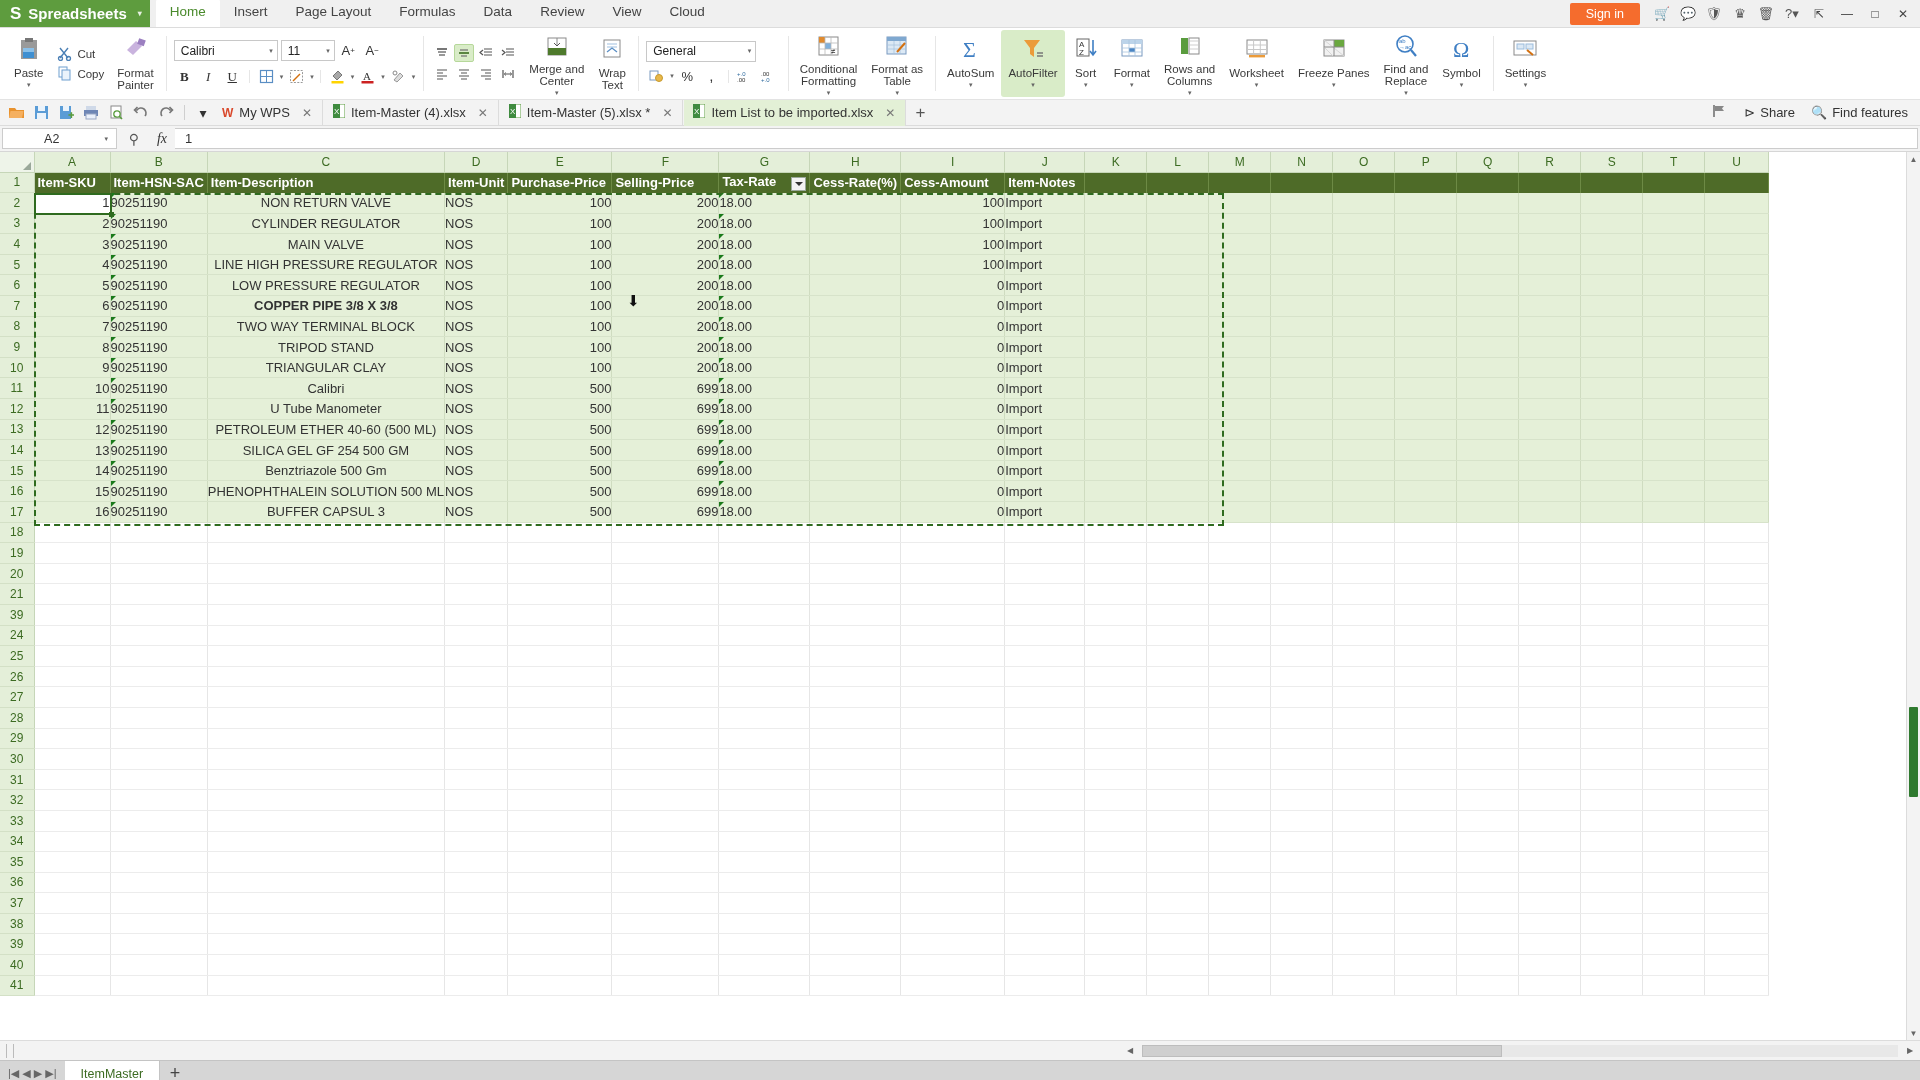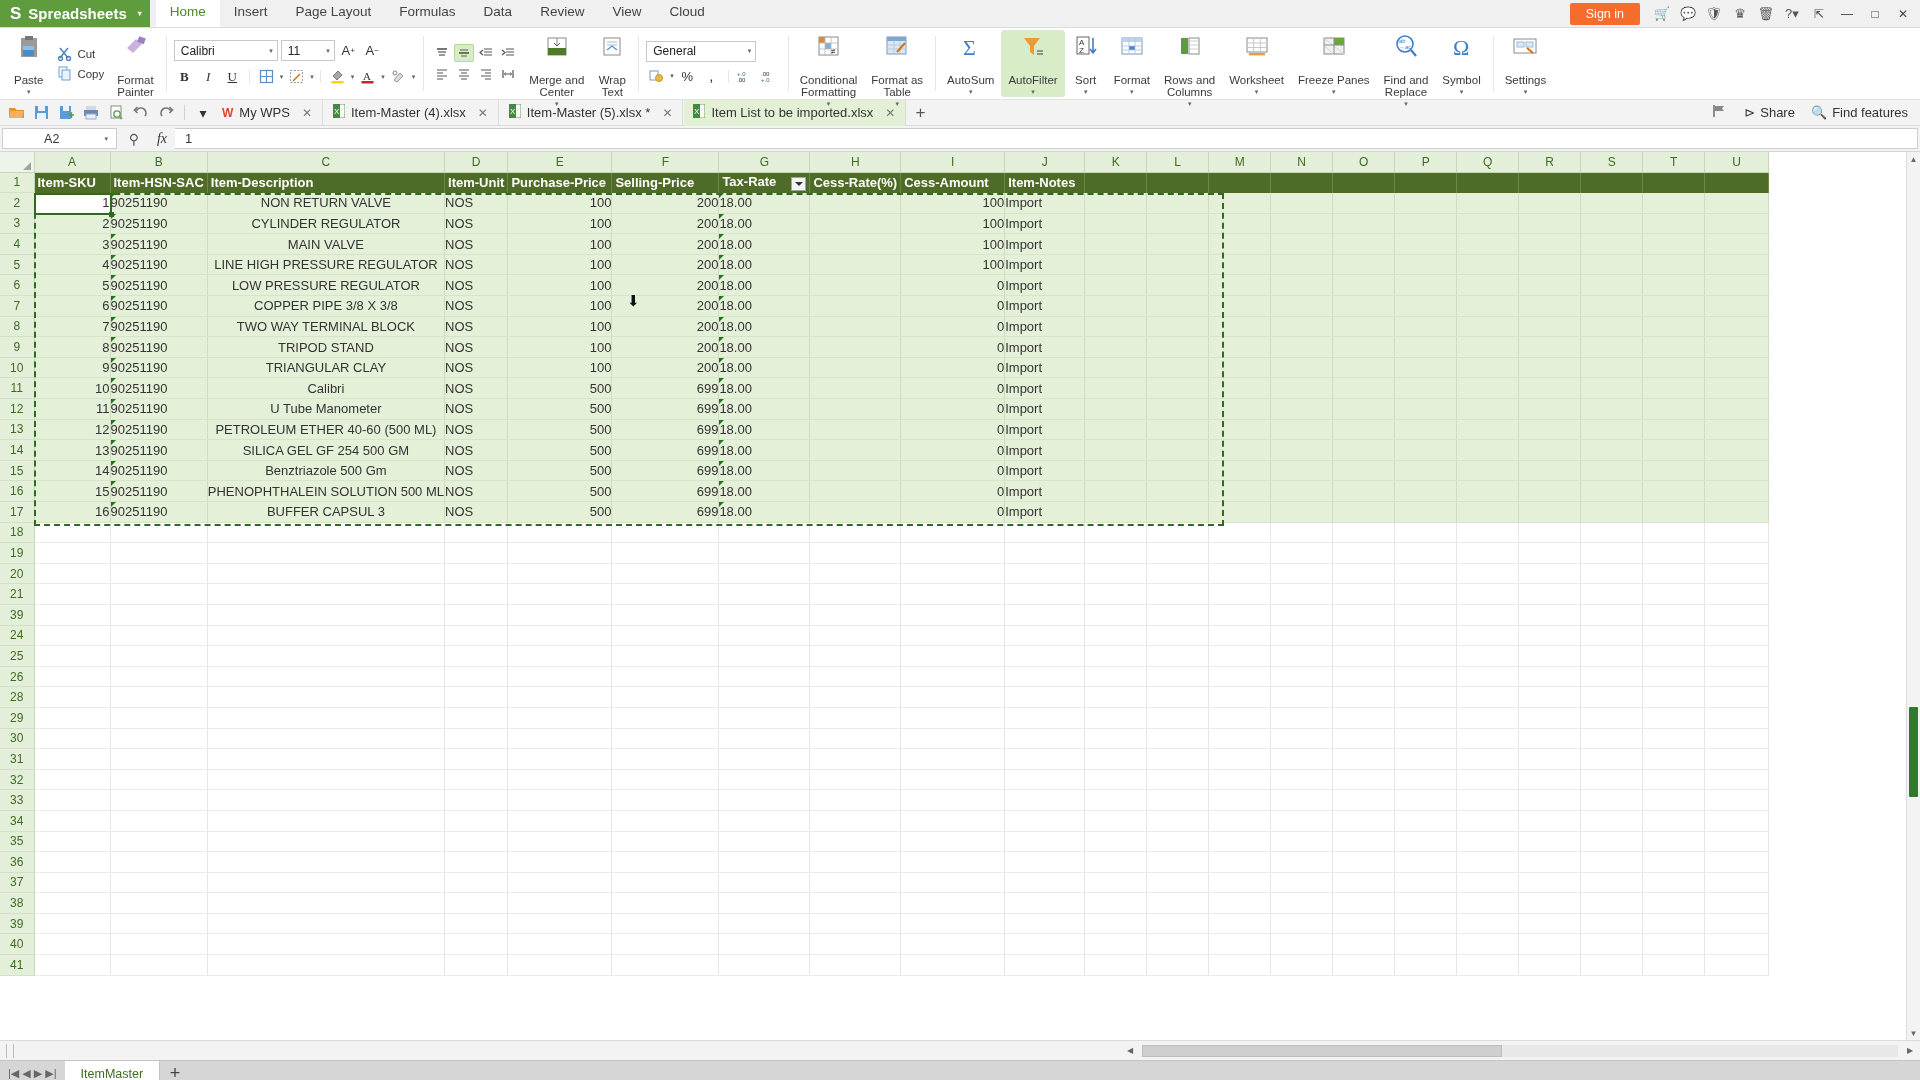--- a/index.html
+++ b/index.html
@@ -47,21 +47,21 @@
   .rgroup{ display:flex; align-items:stretch; padding:2px 5px; position:relative; }
   .rgroup + .rgroup::before{
     content:""; position:absolute; left:0; top:8px; bottom:8px; width:1px; background:#e6e6e6;
   }
   .bigbtn{
     width:auto; min-width:42px; display:flex; flex-direction:column; align-items:center;
     justify-content:flex-start; padding:4px 7px 0; font-size:11.5px; color:#3a3a3a;
     text-align:center; line-height:12px; cursor:default;
   }
   .bigbtn .gi{ height:30px; display:flex; align-items:center; justify-content:center; margin-bottom:3px; }
-  .bigbtn .lbl{ white-space:pre-line;margin-top:11px; }
+  .bigbtn .lbl{ white-space:pre-line; }
   .bigbtn.sel{ background:#d9ecc8; border-radius:3px; }
   .stack{ display:flex; flex-direction:column; justify-content:center; gap:1px; padding:2px 3px; }
   .smallbtn{ display:flex; align-items:center; gap:4px; font-size:11.5px; color:#3a3a3a; padding:1px 3px; }
   .smallbtn .gi{ width:17px; height:17px; display:flex; align-items:center; justify-content:center; }
 
   
   .fontrow{ display:flex; align-items:center; gap:3px; }
   .fsel{
     height:21px; border:1px solid #c8c8c8; background:#fff; display:flex; align-items:center;
     padding:0 4px 0 6px; font-size:12px; color:#222;
@@ -901,21 +901,21 @@
           <td class="cell" style="width: 62px;"></td>
           <td class="cell" style="width: 62px;"></td>
           <td class="cell" style="width: 62px;"></td>
           <td class="cell" style="width: 62px;"></td>
           <td class="cell" style="width: 50px;"></td>
         </tr>
         <tr class="datarow">
           <td class="rowh">7</td>
           <td class="cell num" style="width: 76px;">6</td>
           <td class="cell mark lft" style="width: 91px;">90251190</td>
-          <td class="cell ctr" style="width: 127px;">COPPER PIPE 3/8 X 3/8</td>
+          <td class="cell ctr" style="width: 127px; font-weight: bold;">COPPER PIPE 3/8 X 3/8</td>
           <td class="cell lft" style="width: 41px;">NOS</td>
           <td class="cell num" style="width: 104px;">100</td>
           <td class="cell num" style="width: 107px;">200</td>
           <td class="cell mark lft" style="width: 91px;">18.00</td>
           <td class="cell lft" style="width: 87px;"></td>
           <td class="cell num" style="width: 104px;">0</td>
           <td class="cell lft" style="width: 80px;">Import</td>
           <td class="cell" style="width: 62px;"></td>
           <td class="cell" style="width: 62px;"></td>
           <td class="cell" style="width: 62px;"></td>
@@ -1354,20 +1354,44 @@
           <td class="cell" style="width: 62px;"></td>
           <td class="cell" style="width: 62px;"></td>
           <td class="cell" style="width: 62px;"></td>
           <td class="cell" style="width: 62px;"></td>
           <td class="cell" style="width: 62px;"></td>
           <td class="cell" style="width: 62px;"></td>
           <td class="cell" style="width: 62px;"></td>
           <td class="cell" style="width: 50px;"></td>
         </tr>
         <tr class="emptyrow">
+          <td class="rowh">27</td>
+          <td class="cell" style="width: 76px;"></td>
+          <td class="cell" style="width: 91px;"></td>
+          <td class="cell" style="width: 127px;"></td>
+          <td class="cell" style="width: 41px;"></td>
+          <td class="cell" style="width: 104px;"></td>
+          <td class="cell" style="width: 107px;"></td>
+          <td class="cell" style="width: 91px;"></td>
+          <td class="cell" style="width: 87px;"></td>
+          <td class="cell" style="width: 104px;"></td>
+          <td class="cell" style="width: 80px;"></td>
+          <td class="cell" style="width: 62px;"></td>
+          <td class="cell" style="width: 62px;"></td>
+          <td class="cell" style="width: 62px;"></td>
+          <td class="cell" style="width: 62px;"></td>
+          <td class="cell" style="width: 62px;"></td>
+          <td class="cell" style="width: 62px;"></td>
+          <td class="cell" style="width: 62px;"></td>
+          <td class="cell" style="width: 62px;"></td>
+          <td class="cell" style="width: 62px;"></td>
+          <td class="cell" style="width: 62px;"></td>
+          <td class="cell" style="width: 50px;"></td>
+        </tr>
+        <tr class="emptyrow">
           <td class="rowh">28</td>
           <td class="cell" style="width: 76px;"></td>
           <td class="cell" style="width: 91px;"></td>
           <td class="cell" style="width: 127px;"></td>
           <td class="cell" style="width: 41px;"></td>
           <td class="cell" style="width: 104px;"></td>
           <td class="cell" style="width: 107px;"></td>
           <td class="cell" style="width: 91px;"></td>
           <td class="cell" style="width: 87px;"></td>
           <td class="cell" style="width: 104px;"></td>

